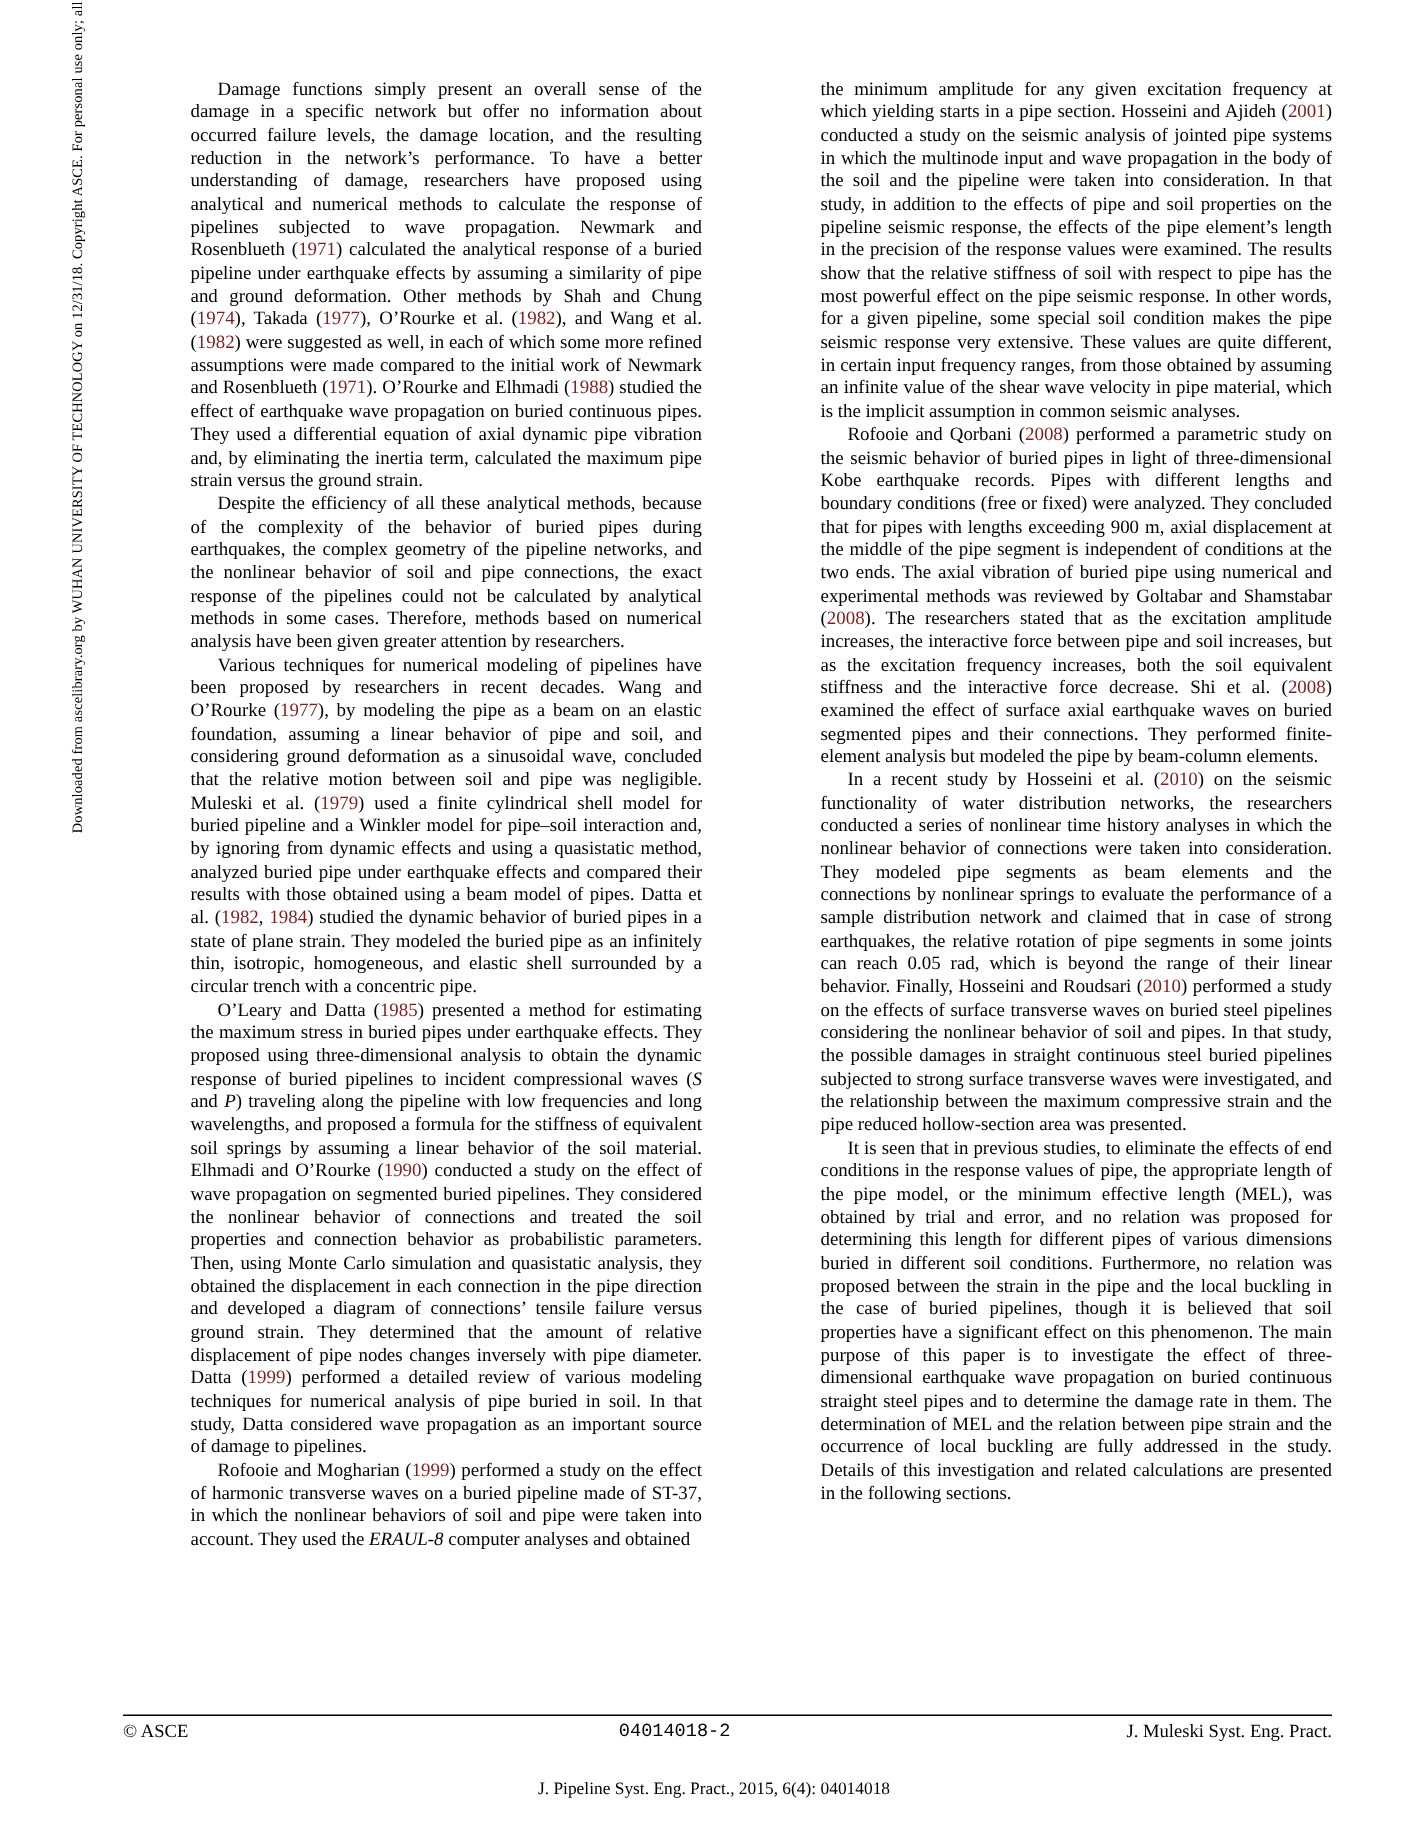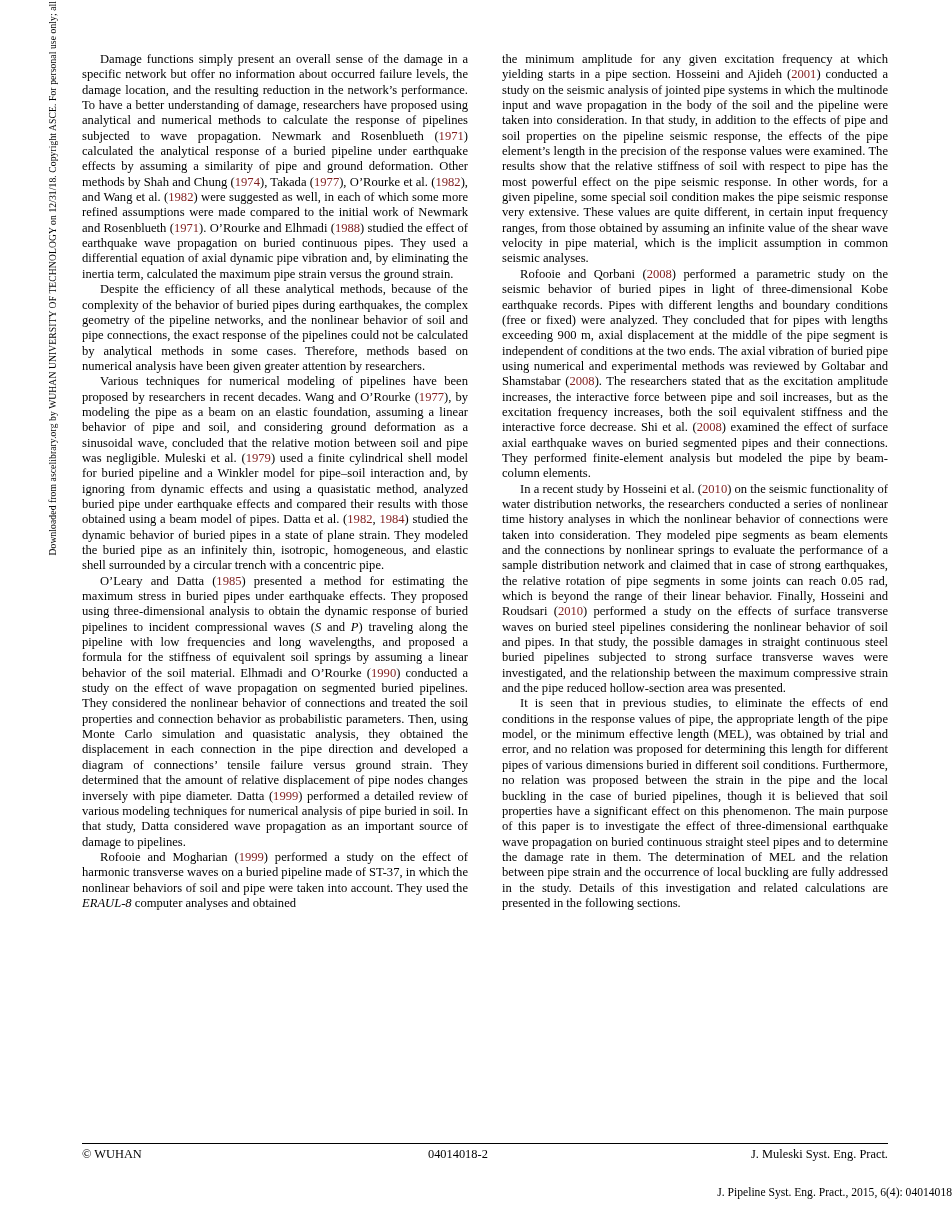--- a/index.html
+++ b/index.html
@@ -33,20 +33,21 @@
   .columns {
     position: absolute;
     left: 82px;
     top: 52px;
     width: 806px;
     display: flex;
     gap: 34px;
   }
   .col {
     width: 386px;
+    margin-left: 45px;
   }
   p {
     margin: 0;
     text-align: justify;
     text-justify: inter-word;
     font-size: 12.6px;
     line-height: 15.35px;
     text-indent: 18px;
     hyphens: auto;
     -webkit-hyphens: auto;
@@ -59,35 +60,35 @@
   .footer {
     position: absolute;
     left: 82px;
     right: 64px;
     top: 1147px;
     display: flex;
     justify-content: space-between;
     font-size: 12.4px;
     font-family: "Liberation Serif", serif;
   }
-  .footer .mid { margin-left: 23px; }
+  .footer .mid { margin-left: 23px; font-family: Liberation Mono, monospace; }
   .footrule {
     position: absolute;
     left: 82px;
     width: 806px;
     top: 1143px;
     border-top: 1px solid #000;
     height: 0;
   }
   .bottomline {
     position: absolute;
     left: 0;
     right: 0;
     top: 1186px;
-    text-align: right;
+    text-align: center;
     font-size: 11.6px;
   }
 </style>
 </head>
 <body>
 
 <div class="page">
 
   <div class="sidenote">Downloaded from ascelibrary.org by WUHAN UNIVERSITY OF TECHNOLOGY on 12/31/18. Copyright ASCE. For personal use only; all rights reserved.</div>
 
@@ -117,20 +118,20 @@
 
       <p><span>It is seen that in previous studies, to eliminate the effects of end conditions in the response values of pipe, the appropriate length of the pipe model, or the minimum effective length (MEL), was obtained by trial and error, and no relation was proposed for determining this length for different pipes of various dimensions buried in different soil conditions. Furthermore, no relation was proposed between the strain in the pipe and the local buckling in the case of buried pipelines, though it is believed that soil properties have a significant effect on this phenomenon. The main purpose of this paper is to investigate the effect of three-dimensional earthquake wave propagation on buried continuous straight steel pipes and to determine the damage rate in them. The determination of MEL and the relation between pipe strain and the occurrence of local buckling are fully addressed in the study. Details of this investigation and related calculations are presented in the following sections.</span></p>
 
     </div>
 
   </div>
 
   <div class="footrule"></div>
 
   <div class="footer">
-    <div>© WUHAN</div>
+    <div>© ASCE</div>
     <div class="mid">04014018-2</div>
     <div>J. Muleski Syst. Eng. Pract.</div>
   </div>
 
   <div class="bottomline">J. Pipeline Syst. Eng. Pract., 2015, 6(4): 04014018</div>
 
 </div>
 
 </body></html>

